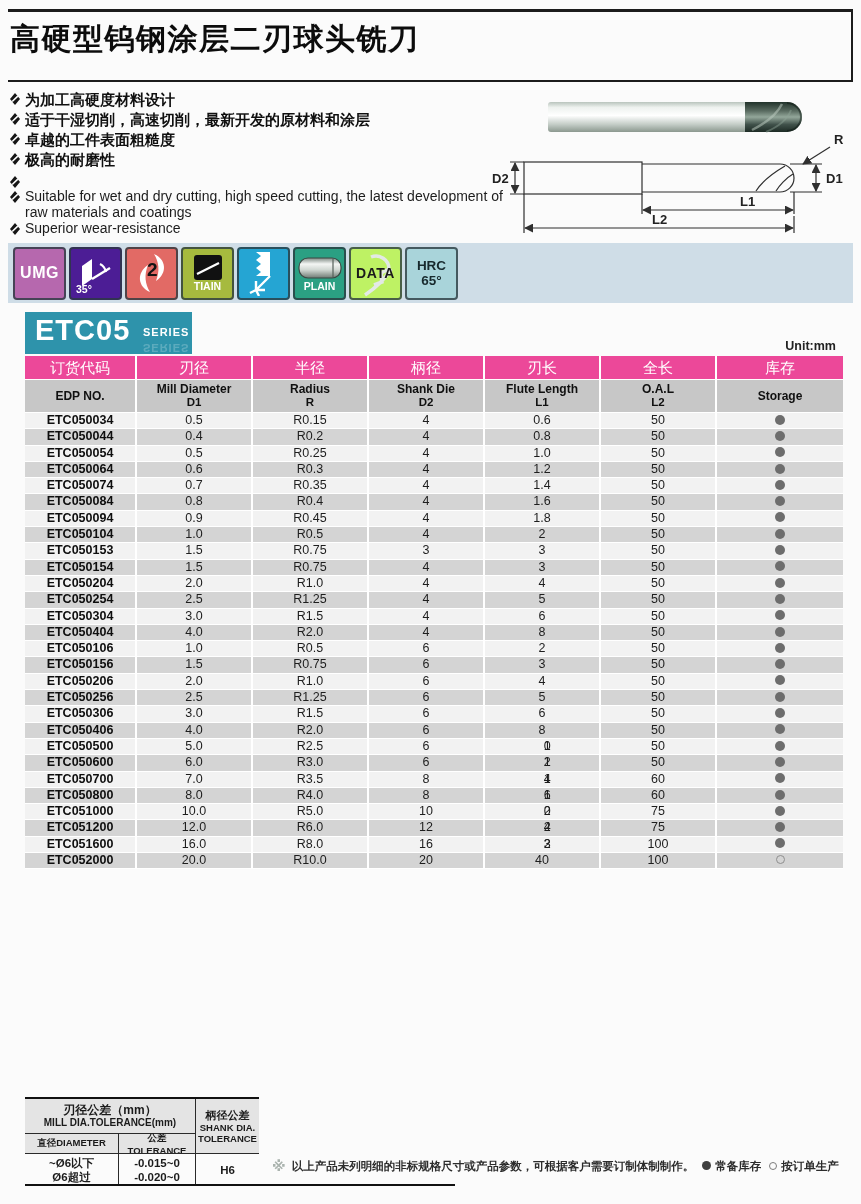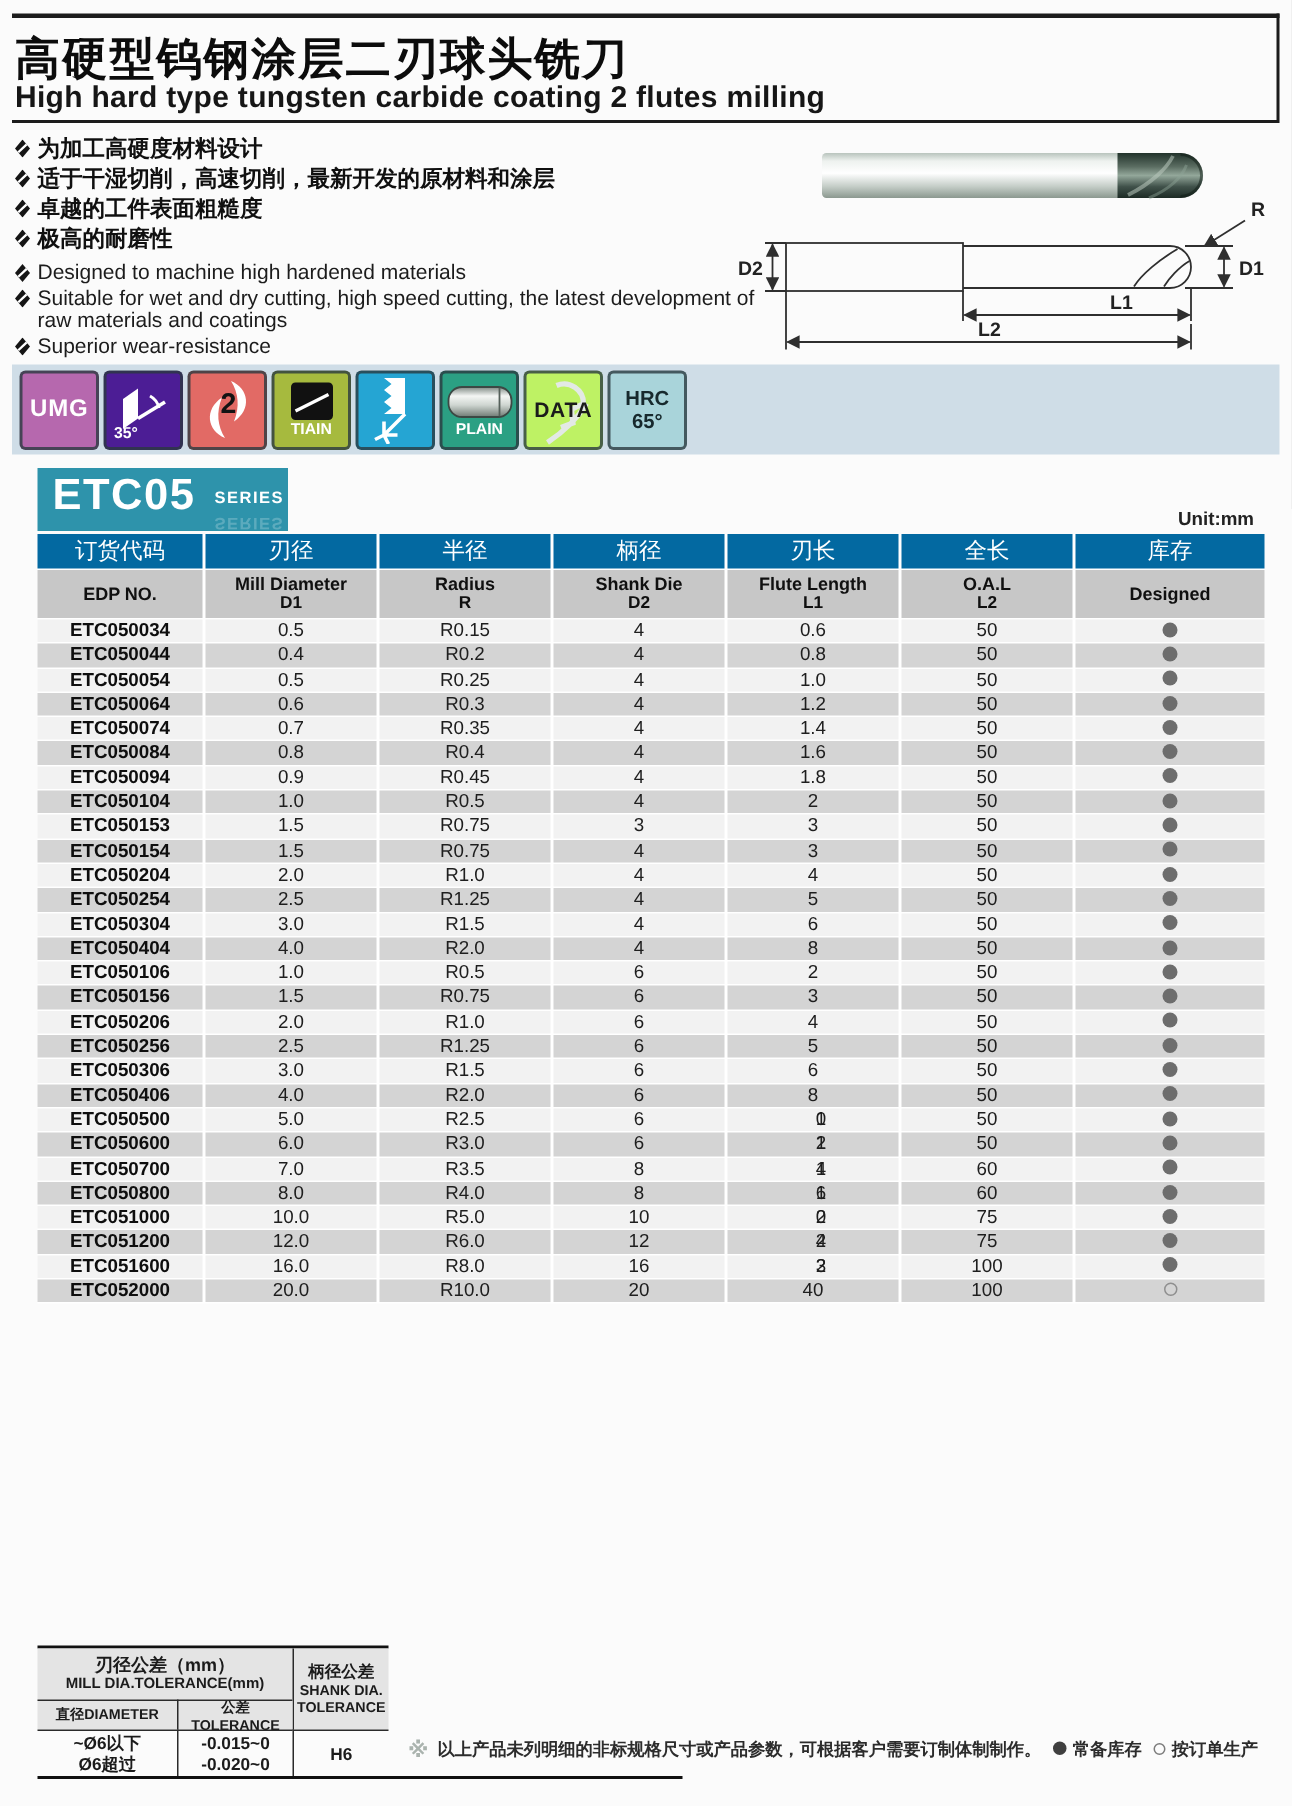--- a/index.html
+++ b/index.html
@@ -57,21 +57,21 @@
   .series .code { position:absolute; left:10px; top:2px; font-size:29px; font-weight:900; letter-spacing:1px; }
   .series .sfx  { position:absolute; left:118px; top:14px; font-size:11px; font-weight:700; letter-spacing:1px; }
   .series .refl { position:absolute; left:118px; top:30px; font-size:11px; font-weight:700; letter-spacing:1px;
                   transform:scaleY(-1); opacity:.22; }
   .unit { position:absolute; right:25px; top:339px; font-size:12.5px; font-weight:600; color:#222; }
 
   
   .mtable { position:absolute; left:25px; top:356px; width:818px; background:#fff; }
   .grid7 { display:grid; grid-template-columns:110px 114px 114px 114px 114px 114px 126px; column-gap:2px; }
   .hz { height:23px; margin-bottom:1px; }
-  .hz .tcell { background:#0369a1; color:#fff; font-size:15px; font-weight:500; line-height:23px; }
+  .hz .tcell { background:#ec4899; color:#fff; font-size:15px; font-weight:500; line-height:23px; }
   .he { height:32px; margin-bottom:1px; }
   .he .tcell { background:#c7c7c7; color:#101010; display:flex; flex-direction:column;
                align-items:center; justify-content:center; line-height:13px; }
   .he .lab { font-size:12px; font-weight:800; }
   .he .sb  { font-size:11.5px; font-weight:800; }
   .tcell { text-align:center; overflow:hidden; white-space:nowrap; }
   .trow { height:15.3px; margin-bottom:1px; }
   .trow .tcell { font-size:12.5px; line-height:15.3px; color:#1e1e1e; }
   .trow .edp { font-weight:800; color:#0e0e0e; }
   .trow.light .tcell { background:#f2f2f2; }
@@ -107,21 +107,20 @@
   .fdot.open { background:transparent; border:1px solid #7c7c7c; width:8px; height:8px; }
 </style>
 </head>
 <body>
 
 <div class="page">
 
   <div class="rule-top"></div>
   <div class="rule-right"></div>
   <div class="title-zh">高硬型钨钢涂层二刃球头铣刀</div>
-  <div class="title-en">High hard type tungsten carbide coating 2 flutes milling</div>
   <div class="rule-sub"></div>
 
   <div class="features">
     <ul class="feat-list feat-zh">
         <li>
           <svg class="blt" width="10" height="12" viewBox="0 0 10 12">
             <path d="M5 0 L10 6 L5 12 L0 6 Z" fill="#151515"></path>
             <path d="M2.2 8.5 L7.8 3.2" stroke="#fff" stroke-width="1.6"></path>
           </svg>
           <span>为加工高硬度材料设计</span>
@@ -147,21 +146,20 @@
           </svg>
           <span>极高的耐磨性</span>
         </li>
       </ul>
     <ul class="feat-list feat-en">
         <li>
           <svg class="blt" width="10" height="12" viewBox="0 0 10 12">
             <path d="M5 0 L10 6 L5 12 L0 6 Z" fill="#151515"></path>
             <path d="M2.2 8.5 L7.8 3.2" stroke="#fff" stroke-width="1.6"></path>
           </svg>
-          <span>Designed to machine high hardened materials</span>
         </li>
         <li>
           <svg class="blt" width="10" height="12" viewBox="0 0 10 12">
             <path d="M5 0 L10 6 L5 12 L0 6 Z" fill="#151515"></path>
             <path d="M2.2 8.5 L7.8 3.2" stroke="#fff" stroke-width="1.6"></path>
           </svg>
           <span>Suitable for wet and dry cutting, high speed cutting, the latest development of raw materials and coatings</span>
         </li>
         <li>
           <svg class="blt" width="10" height="12" viewBox="0 0 10 12">
@@ -325,21 +323,21 @@
         </div>
       <div class="tcell">
           <span class="lab">Flute Length</span>
           <span class="sb">L1</span>
         </div>
       <div class="tcell">
           <span class="lab">O.A.L</span>
           <span class="sb">L2</span>
         </div>
       <div class="tcell">
-          <span class="lab">Designed</span>
+          <span class="lab">Storage</span>
         </div>
     </div>
     <div>
         <div class="grid7 trow light">
           <div class="tcell edp">ETC050034</div>
           <div class="tcell">0.5</div>
           <div class="tcell">R0.15</div>
           <div class="tcell">4</div>
           <div class="tcell">0.6</div>
           <div class="tcell">50</div>

